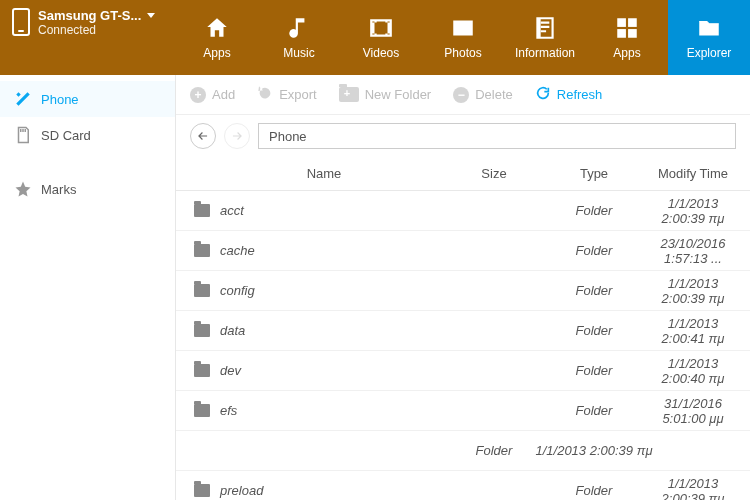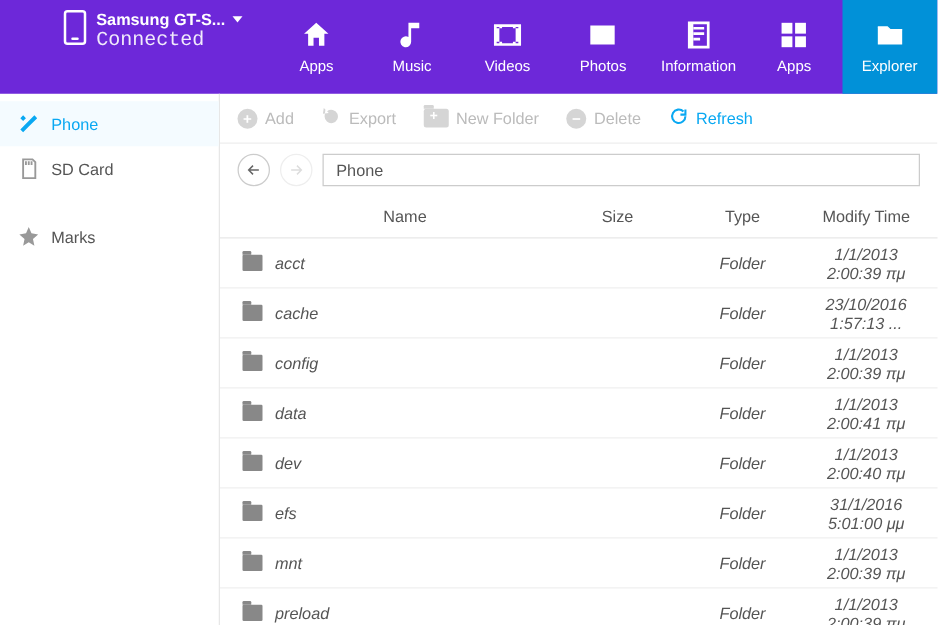--- a/index.html
+++ b/index.html
@@ -1,20 +1,20 @@
 <!DOCTYPE html>
 <html><head>
 <meta charset="utf-8">
 <style>
 * { margin: 0; padding: 0; box-sizing: border-box; font-family: Arial, sans-serif; }
 body { width: 750px; height: 500px; overflow: hidden; background: #fff; }
 
-.header { background: #6d28d9; height: 75px; display: flex; color: #fff; padding-left: 39px; }
+.header { background: #a16207; height: 75px; display: flex; color: #fff; }
 .device-info { width: 176px; padding: 8px 12px; display: flex; align-items: flex-start; gap: 8px; }
-.device-info .status { font-size: 16px; opacity: .9; font-family: Liberation Mono, monospace; }
+.device-info .status { font-size: 12px; opacity: .9; }
 .device-info .name { font-size: 13px; font-weight: bold; display: flex; align-items: center; gap: 6px; }
 .phone-ico-box { width: 18px; height: 28px; border: 2px solid #fff; border-radius: 3px; position: relative; }
 .phone-ico-box::after { content:""; position:absolute; bottom:2px; left:50%; transform:translateX(-50%); width:6px; height:2px; background:#fff; border-radius:1px; }
 
 .nav { flex: 1; display: flex; }
 .nav-item { flex: 1; display: flex; flex-direction: column; align-items: center; justify-content: center; gap: 5px; font-size: 12px; cursor: pointer; }
 .nav-item.active { background: #0191d8; }
 .nav-icon svg { width: 26px; height: 26px; fill: #fff; display:block; }
 
 .main { display: flex; height: calc(100% - 75px); border-radius: 27px; }
@@ -256,24 +256,20 @@
           <div class="trow">
             <div class="cell-name">
               <span class="folder-ico"></span>
               <span>efs</span>
             </div>
             <div></div>
             <div>Folder</div>
             <div>31/1/2016 5:01:00 μμ</div>
           </div>
           <div class="trow">
-            <div class="cell-name">
-              <span class="folder-ico"></span>
-              <span>mnt</span>
-            </div>
             <div></div>
             <div>Folder</div>
             <div>1/1/2013 2:00:39 πμ</div>
           </div>
           <div class="trow">
             <div class="cell-name">
               <span class="folder-ico"></span>
               <span>preload</span>
             </div>
             <div></div>

